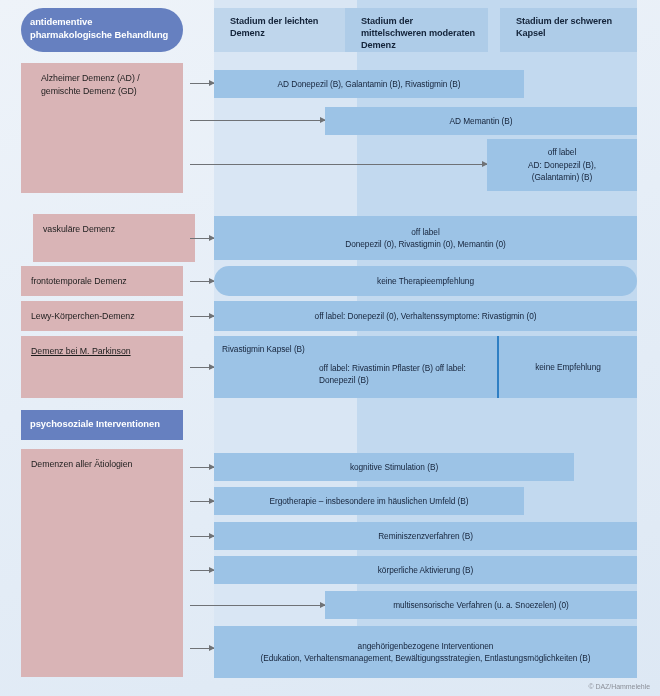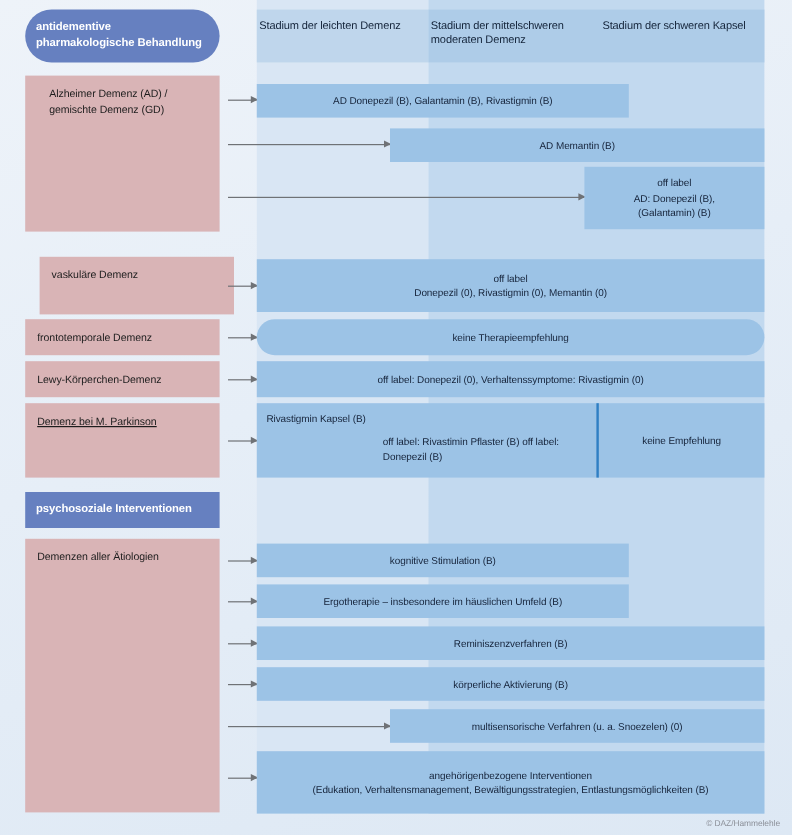--- a/index.html
+++ b/index.html
@@ -27,29 +27,29 @@
   }
   .col-bg.c1 { left: 214px; width: 143px; background: #d9e6f4; }
   .col-bg.c2 { left: 357px; width: 143px; background: #c2d9ef; }
   .col-bg.c3 { left: 500px; width: 137px; background: #c2d9ef; }
 
   
   .hdr {
     position: absolute;
     top: 8px;
     height: 44px;
-    padding: 7px 9px 0 2px;
+    padding: 7px 9px 0 16px;
     font-size: 9.2px;
-    font-weight: normal;
+    font-weight: bold;
     color: #14243a;
     line-height: 1.33;
     letter-spacing: -0.1px;
   }
   .hdr.c1 { left: 214px; width: 143px; background: #bfd6ec; }
-  .hdr.c2 { left: 357px; width: 143px; background: #aecce8; }
+  .hdr.c2 { left: 345px; width: 143px; background: #aecce8; }
   .hdr.c3 { left: 500px; width: 137px; background: #aecce8; }
 
   
   .sect-title {
     position: absolute;
     left: 21px;
     width: 162px;
     background: #6680c0;
     color: #ffffff;
     font-size: 9.4px;
@@ -194,21 +194,21 @@
       <span class="ln">off label: Donepezil (B)</span>
     </span>
   </div>
   <div class="bar" style="left:499px;top:336px;width:138px;height:62px;background:transparent;">keine Empfehlung</div>
 
   <div class="sect-title" style="top:410px;height:30px;">psychosoziale Interventionen</div>
 
   <div class="cat" style="top:449px;height:228px;">Demenzen aller Ätiologien</div>
 
   <div class="arrow" style="left:190px;top:467px;width:24px;"></div>
-  <div class="bar" style="left:214px;top:453px;width:310px;height:28px;">kognitive Stimulation (B)</div>
+  <div class="bar" style="left:214px;top:453px;width:360px;height:28px;">kognitive Stimulation (B)</div>
 
   <div class="arrow" style="left:190px;top:501px;width:24px;"></div>
   <div class="bar" style="left:214px;top:487px;width:310px;height:28px;">Ergotherapie – insbesondere im häuslichen Umfeld (B)</div>
 
   <div class="arrow" style="left:190px;top:536px;width:24px;"></div>
   <div class="bar" style="left:214px;top:522px;width:423px;height:28px;">Reminiszenzverfahren (B)</div>
 
   <div class="arrow" style="left:190px;top:570px;width:24px;"></div>
   <div class="bar" style="left:214px;top:556px;width:423px;height:28px;">körperliche Aktivierung (B)</div>
 

